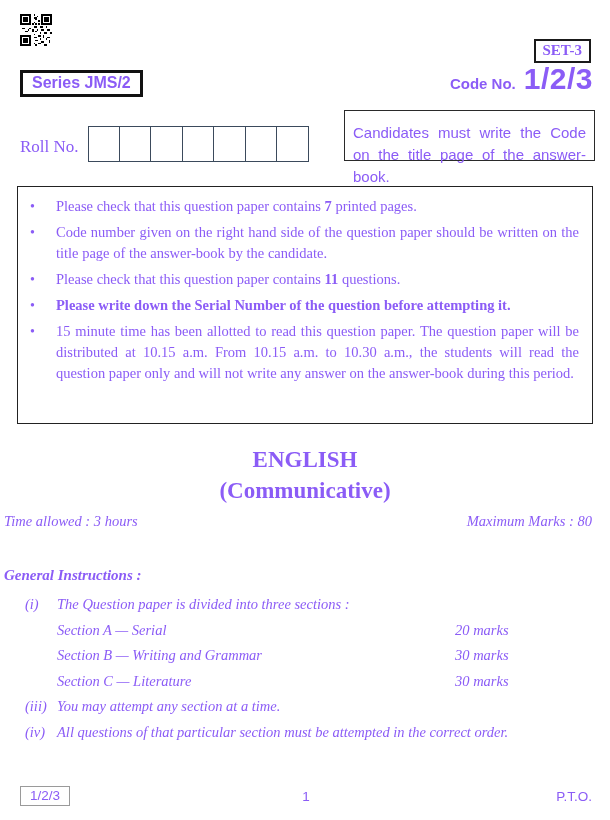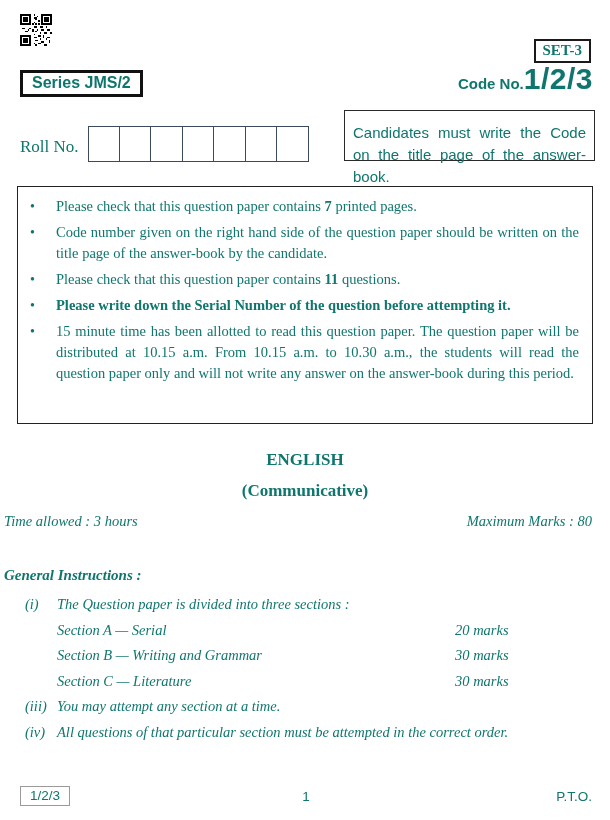--- a/index.html
+++ b/index.html
@@ -4,21 +4,21 @@
 <style>
   * { margin: 0; padding: 0; box-sizing: border-box; }
   html, body { background: #e8e8e8; }
   .page {
     position: relative;
     width: 610px;
     height: 820px;
     margin: 0 auto;
     background: #ffffff;
     font-family: "Liberation Serif", serif;
-    color: #0f766e;
+    color: #8b5cf6;
     overflow: hidden;
   }
 
   
   .qr {
     position: absolute; left: 20px; top: 13px;
     width: 32px; height: 34px;
   }
   .set-box {
     position: absolute; right: 19px; top: 39px;
@@ -29,21 +29,21 @@
   }
   .series-box {
     position: absolute; left: 20px; top: 70px;
     border: 3px solid #111;
     padding: 1px 9px 2px 9px;
     font-family: "Liberation Sans", sans-serif;
     font-weight: bold; font-size: 16px;
   }
   .code-line {
     position: absolute; right: 17px; top: 62px;
-    display: flex; align-items: baseline; gap: 0;
+    display: flex; align-items: baseline; gap: 8px;
     font-family: "Liberation Sans", sans-serif;
     font-weight: bold;
   }
   .code-label { font-size: 15px; }
   .code-value { font-size: 30px; letter-spacing: 0.5px; }
   .candidates-box {
     position: absolute; left: 344px; top: 110px;
     width: 251px; height: 51px;
     border: 1.5px solid #2a2a2a;
     padding: 11px 8px;
@@ -87,21 +87,21 @@
     flex: 1; padding-right: 13px;
     text-align: justify; line-height: 21px;
   }
   .notice-text b { font-weight: bold; }
   .notice-item.all-bold .notice-text { font-weight: bold; }
 
   
   .title-block {
     position: absolute; left: 0; top: 444px; width: 100%;
     text-align: center; font-weight: bold;
-    font-size: 17px; line-height: 31px;
+    font-size: 23px; line-height: 31px;
   }
 
   
   .meta-row {
     position: absolute; left: 4px; right: 18px; top: 513px;
     display: flex; justify-content: space-between;
     font-style: italic; font-size: 14.5px;
   }
 
   

